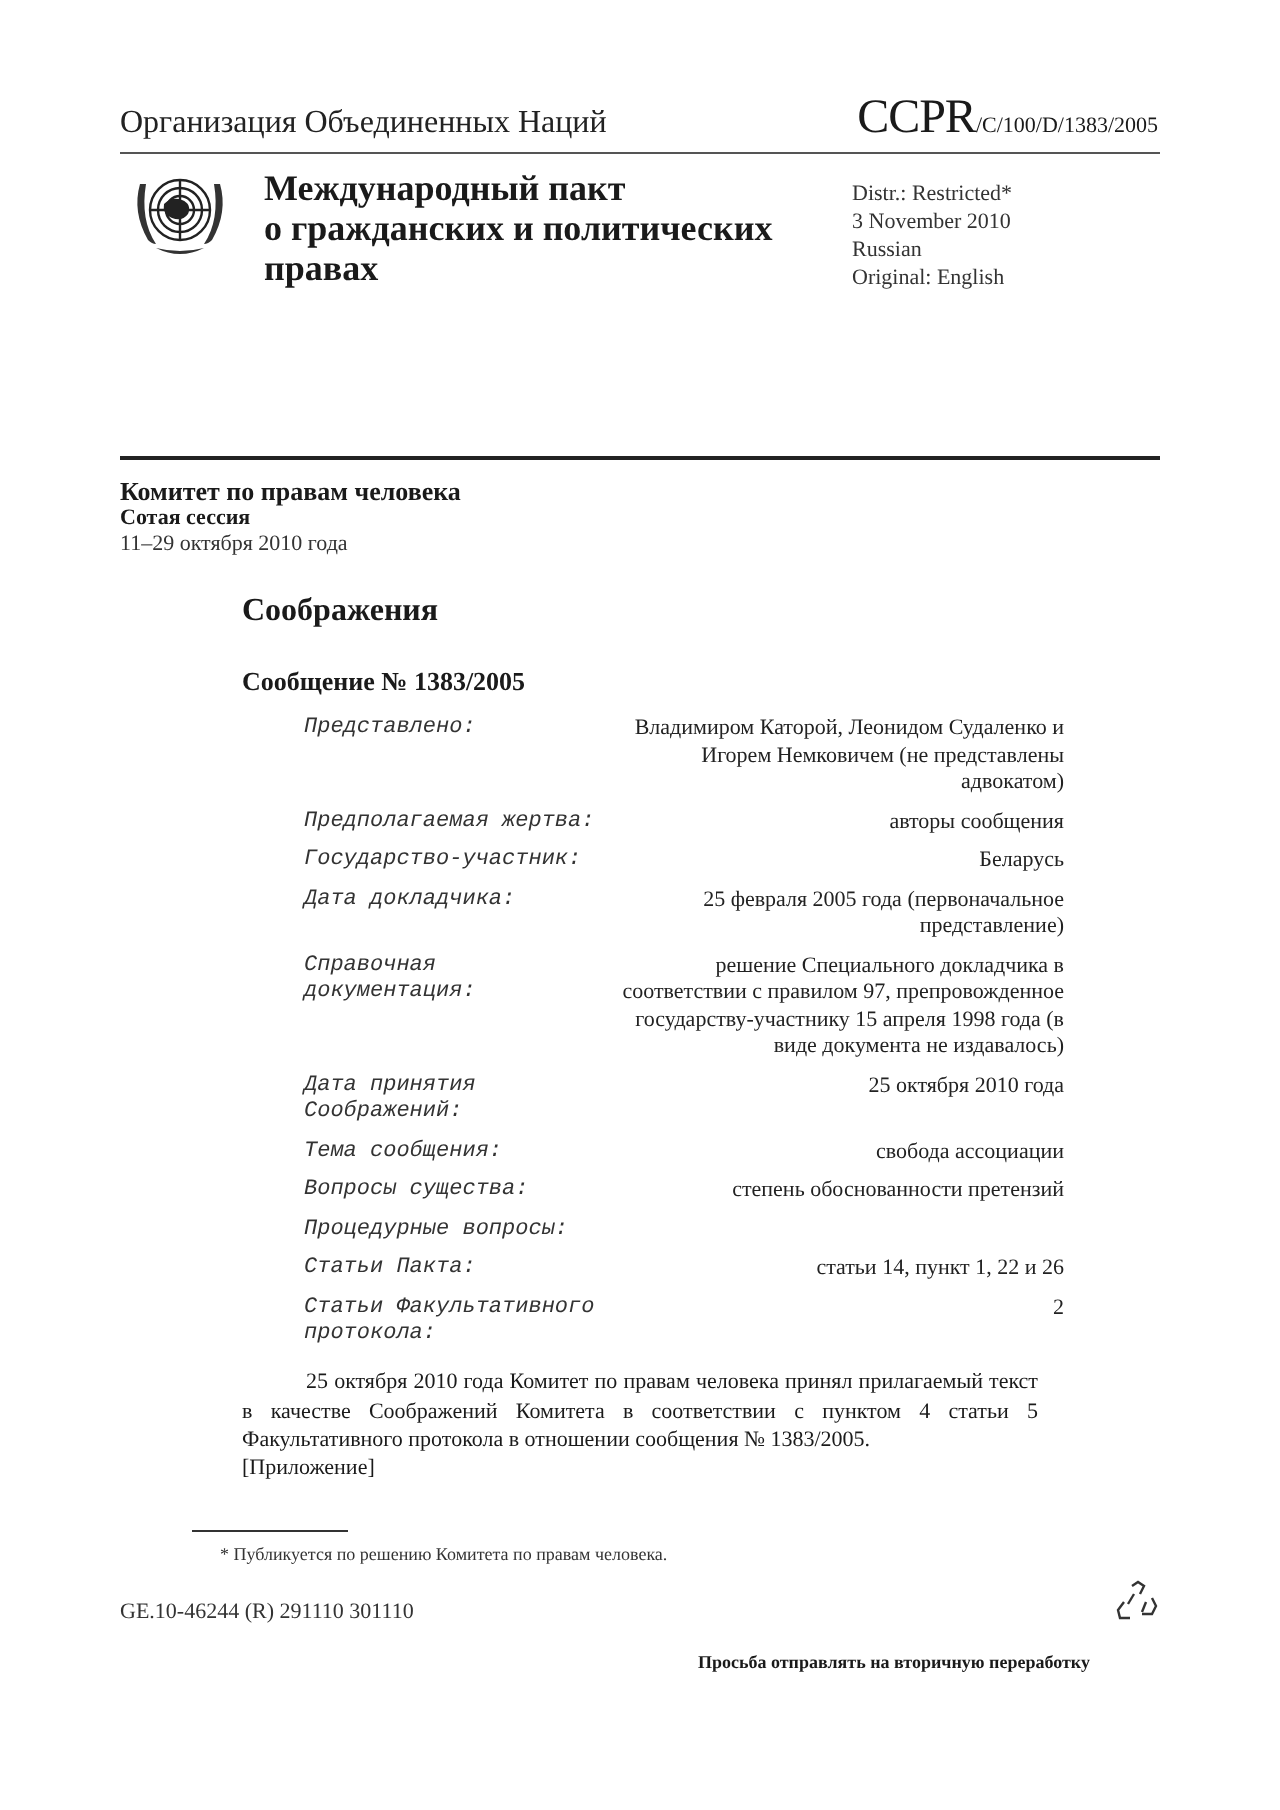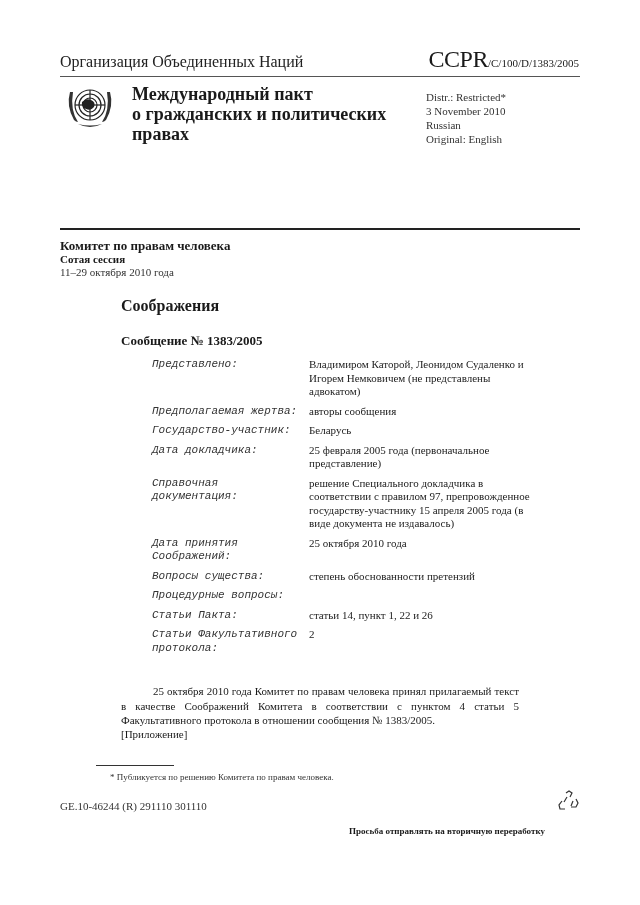--- a/index.html
+++ b/index.html
@@ -16,21 +16,21 @@
   .distr { left: 426px; top: 90px; font-size: 11px; line-height: 14px; color: #333; }
   .rule2 { left: 60px; top: 228px; width: 520px; height: 2px; background: #222; }
   .committee { left: 60px; top: 238px; font-size: 13px; font-weight: bold; }
   .session { left: 60px; top: 253px; font-size: 11px; font-weight: bold; }
   .dates { left: 60px; top: 266px; font-size: 11px; color: #333; }
   .h1 { left: 121px; top: 297px; font-size: 16px; font-weight: bold; }
   .h2 { left: 121px; top: 333px; font-size: 13px; font-weight: bold; }
   .table { left: 152px; top: 358px; width: 380px; font-size: 11px; line-height: 13.5px; }
   .row { display: flex; margin-bottom: 6px; }
   .row .lab { width: 157px; font-style: italic; color: #333; flex-shrink: 0; font-family: Liberation Mono, monospace; }
-  .row .val { flex: 1; color: #222; }
+  .row .val { flex: 1; color: #222; text-align: right; }
   .para { left: 121px; top: 684px; width: 398px; font-size: 11px; line-height: 14.5px; text-align: justify; text-indent: 32px; }
   .annex { left: 121px; top: 728px; font-size: 11px; }
   .fnrule { left: 96px; top: 765px; width: 78px; height: 1px; background: #333; }
   .fn { left: 110px; top: 772px; font-size: 9px; color: #333; }
   .docnum { left: 60px; top: 800px; font-size: 11px; color: #333; }
   .recycle { left: 349px; top: 801px; font-size: 9px; font-weight: bold; margin-top: 25px; }
   .recyc-icon { left: 557px; top: 789px; width: 24px; height: 24px; }
 </style>
 </head>
 <body>
@@ -93,25 +93,29 @@
   <div class="row">
     <div class="lab">Государство-участник:</div>
     <div class="val">Беларусь</div>
   </div>
   <div class="row">
     <div class="lab">Дата докладчика:</div>
     <div class="val">25 февраля 2005 года (первоначальное представление)</div>
   </div>
   <div class="row">
     <div class="lab">Справочная документация:</div>
-    <div class="val">решение Специального докладчика в соответствии с правилом 97, препровожденное государству-участнику 15 апреля 2005 года (в виде документа не издавалось)</div>
+    <div class="val">решение Специального докладчика в соответствии с правилом 97, препровожденное государству-участнику 15 апреля 1998 года (в виде документа не издавалось)</div>
   </div>
   <div class="row">
     <div class="lab">Дата принятия Соображений:</div>
     <div class="val">25 октября 2010 года</div>
+  </div>
+  <div class="row">
+    <div class="lab">Тема сообщения:</div>
+    <div class="val">свобода ассоциации</div>
   </div>
   <div class="row">
     <div class="lab">Вопросы существа:</div>
     <div class="val">степень обоснованности претензий</div>
   </div>
   <div class="row">
     <div class="lab">Процедурные вопросы:</div>
   </div>
   <div class="row">
     <div class="lab">Статьи Пакта:</div>

